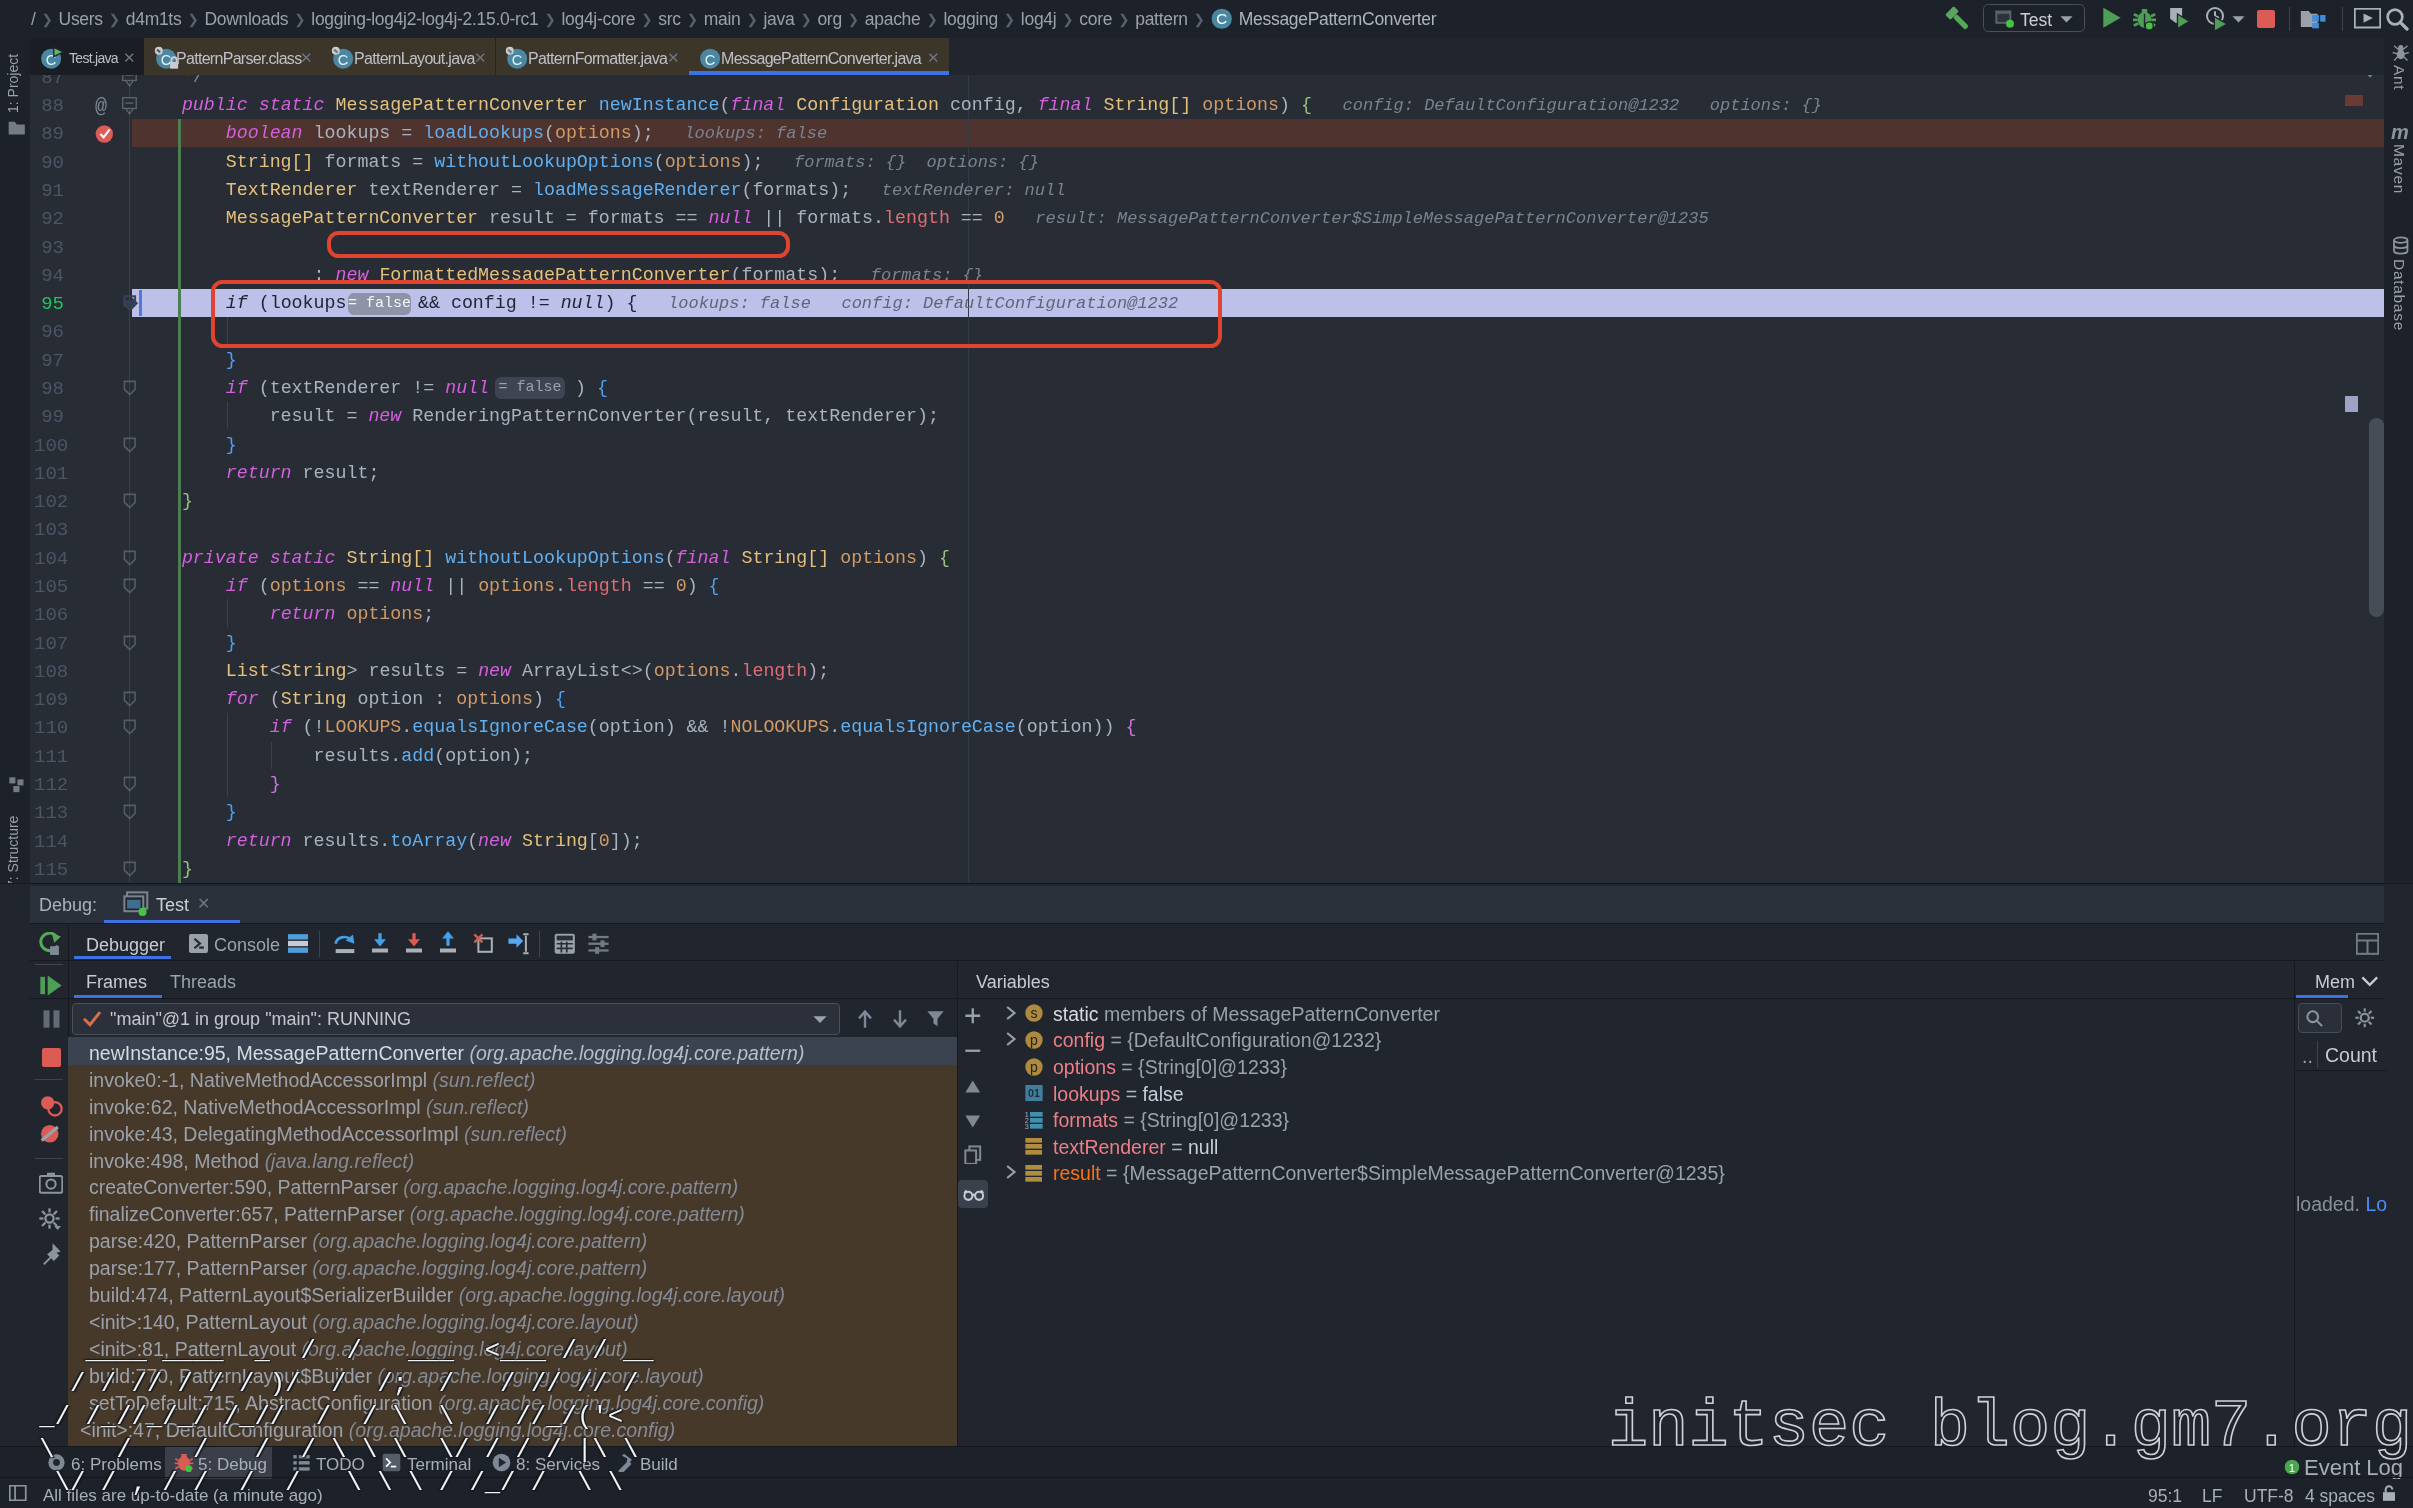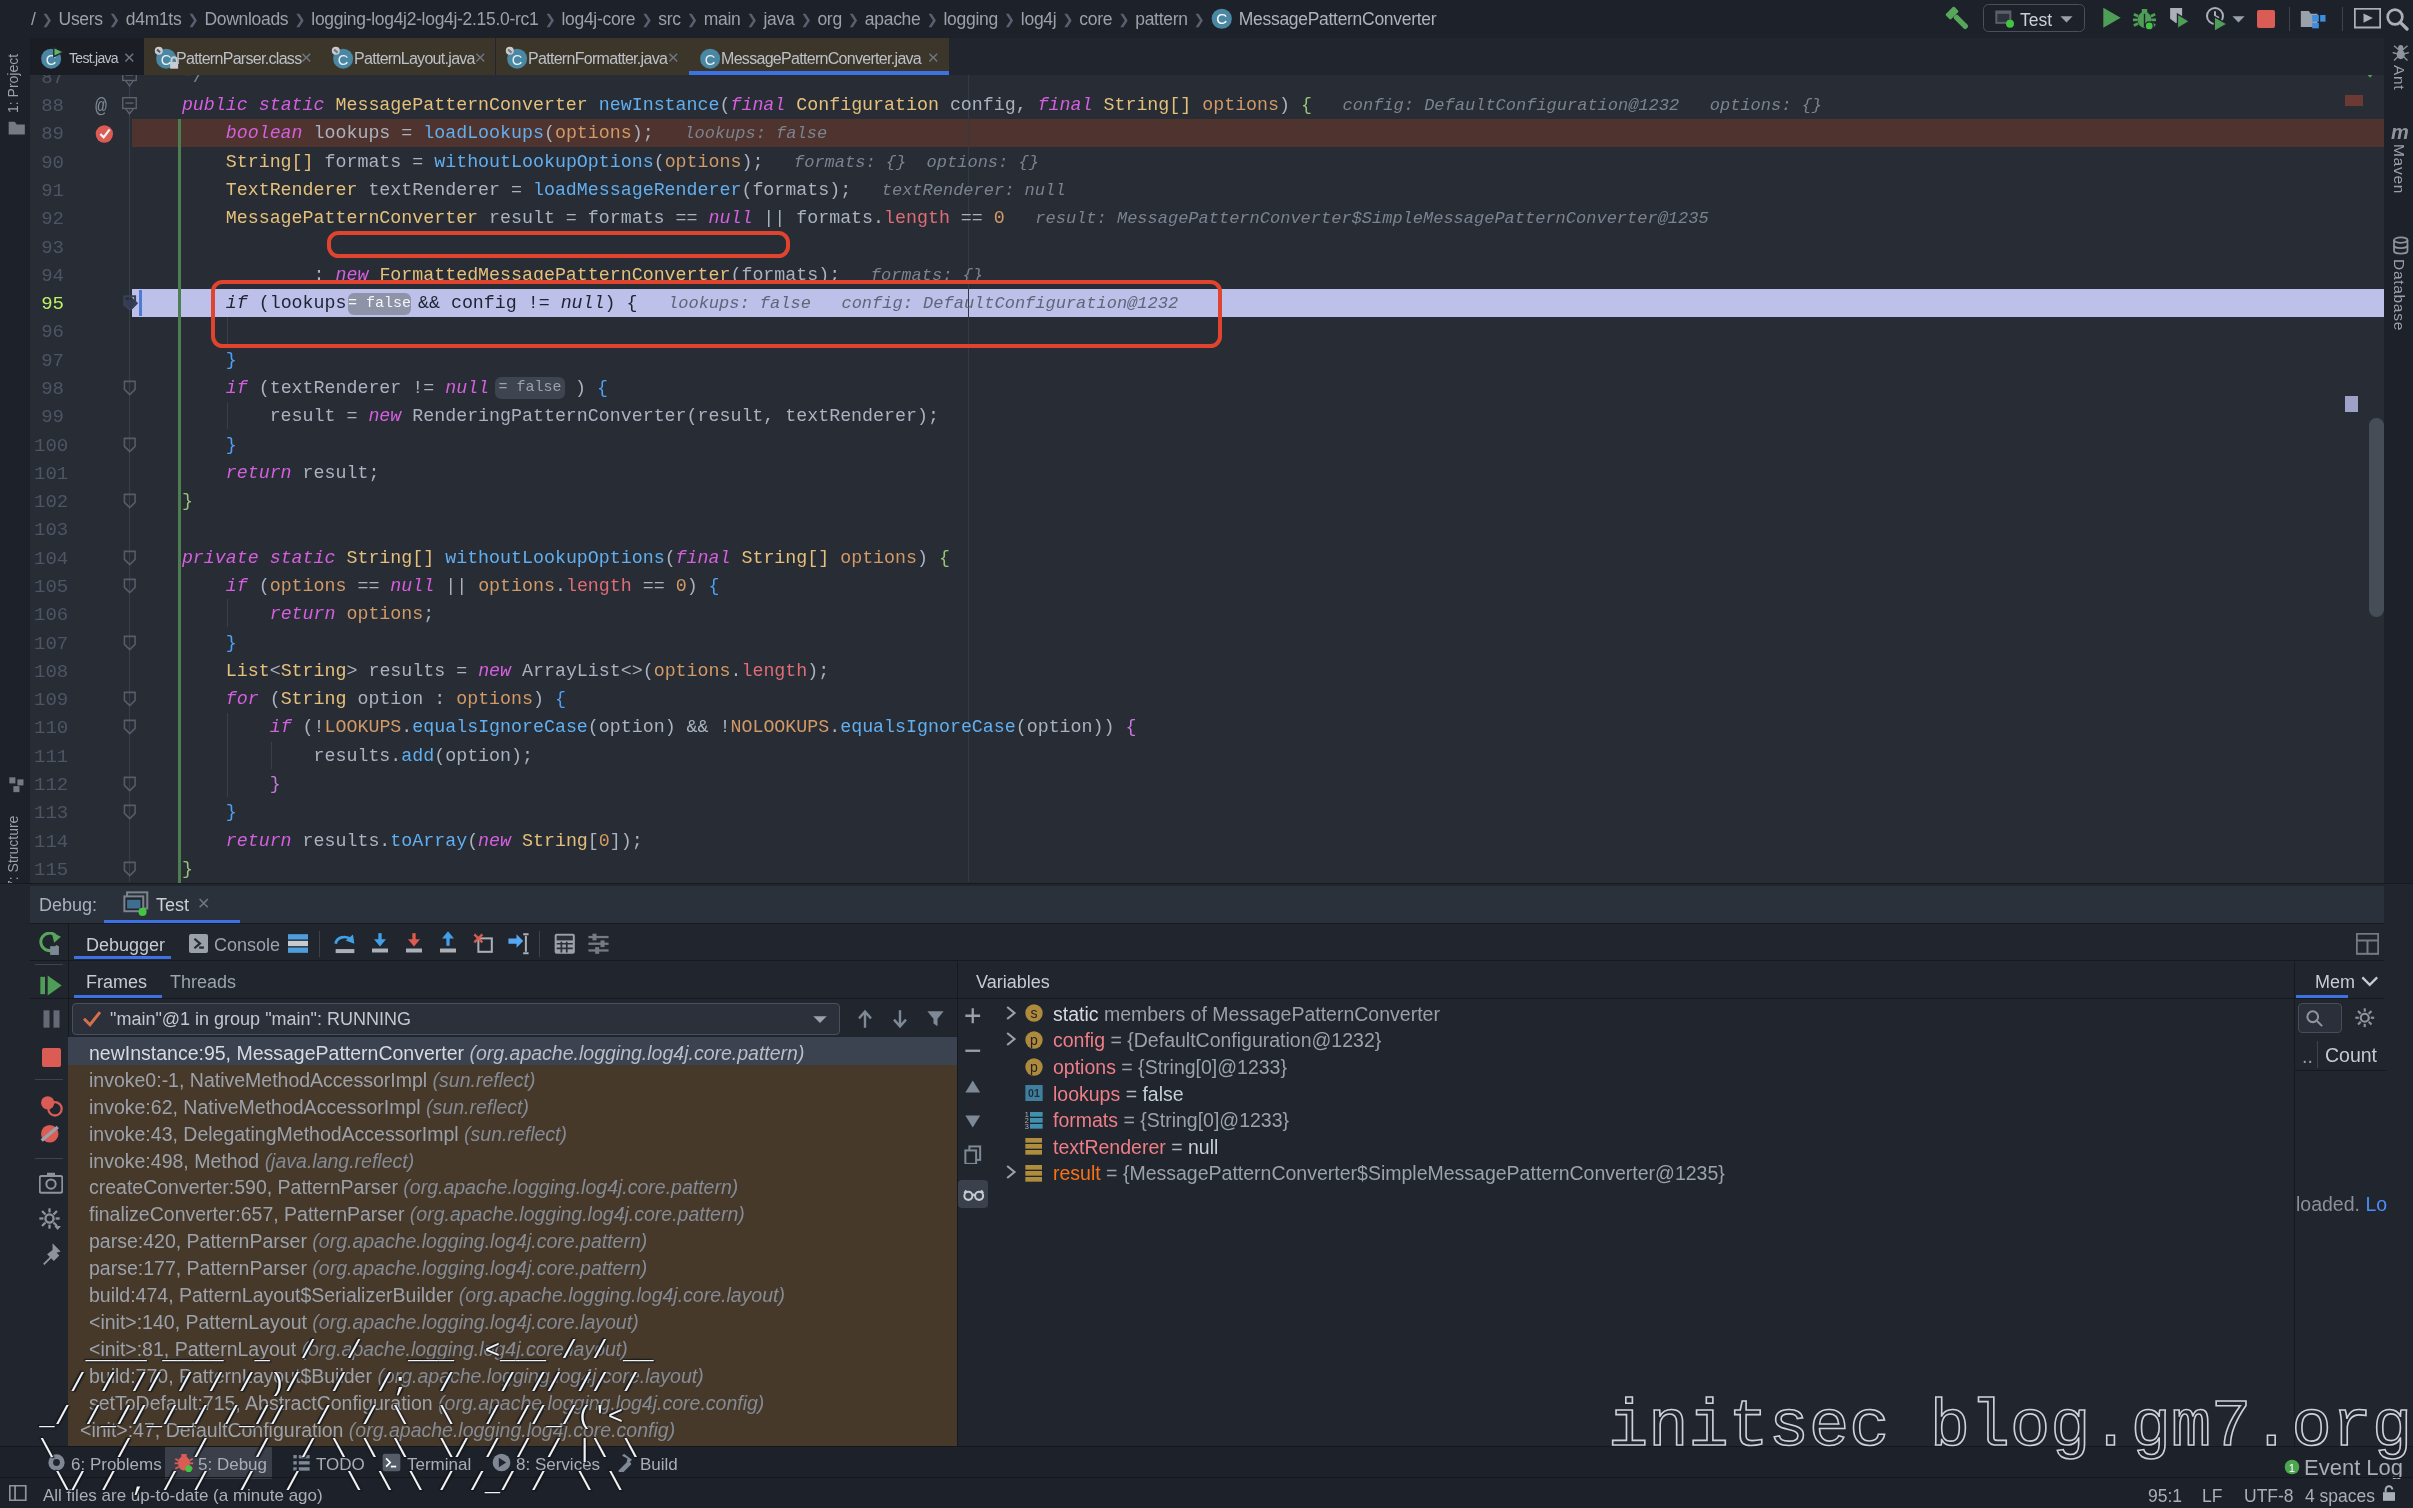--- a/index.html
+++ b/index.html
@@ -227,21 +227,21 @@
 <div class="abs" style="left:241px;top:667px;width:1.3px;height:27px;background:#3a4049;"></div>
 <div class="abs" style="left:109px;top:215px;width:2.7px;height:25.6px;background:#4d79d8;"></div>
 <div class="abs mono" style="left:4px;top:-8px;color:#4d5565;font-size:19px;white-space:pre;width:30px;text-align:right;">87</div>
 <div class="abs mono" style="left:4px;top:20px;color:#4d5565;font-size:19px;white-space:pre;width:30px;text-align:right;">88</div>
 <div class="abs mono" style="left:4px;top:48px;color:#4d5565;font-size:19px;white-space:pre;width:30px;text-align:right;">89</div>
 <div class="abs mono" style="left:4px;top:77px;color:#4d5565;font-size:19px;white-space:pre;width:30px;text-align:right;">90</div>
 <div class="abs mono" style="left:4px;top:105px;color:#4d5565;font-size:19px;white-space:pre;width:30px;text-align:right;">91</div>
 <div class="abs mono" style="left:4px;top:133px;color:#4d5565;font-size:19px;white-space:pre;width:30px;text-align:right;">92</div>
 <div class="abs mono" style="left:4px;top:162px;color:#4d5565;font-size:19px;white-space:pre;width:30px;text-align:right;">93</div>
 <div class="abs mono" style="left:4px;top:190px;color:#4d5565;font-size:19px;white-space:pre;width:30px;text-align:right;">94</div>
-<div class="abs mono" style="left:4px;top:218px;color:#bef264;font-size:19px;white-space:pre;width:30px;text-align:right;">95</div>
+<div class="abs mono" style="left:4px;top:218px;color:#22c55e;font-size:19px;white-space:pre;width:30px;text-align:right;">95</div>
 <div class="abs mono" style="left:4px;top:246px;color:#4d5565;font-size:19px;white-space:pre;width:30px;text-align:right;">96</div>
 <div class="abs mono" style="left:4px;top:275px;color:#4d5565;font-size:19px;white-space:pre;width:30px;text-align:right;">97</div>
 <div class="abs mono" style="left:4px;top:303px;color:#4d5565;font-size:19px;white-space:pre;width:30px;text-align:right;">98</div>
 <div class="abs mono" style="left:4px;top:331px;color:#4d5565;font-size:19px;white-space:pre;width:30px;text-align:right;">99</div>
 <div class="abs mono" style="left:4px;top:360px;color:#4d5565;font-size:19px;white-space:pre;width:30px;text-align:right;">100</div>
 <div class="abs mono" style="left:4px;top:388px;color:#4d5565;font-size:19px;white-space:pre;width:30px;text-align:right;">101</div>
 <div class="abs mono" style="left:4px;top:416px;color:#4d5565;font-size:19px;white-space:pre;width:30px;text-align:right;">102</div>
 <div class="abs mono" style="left:4px;top:444px;color:#4d5565;font-size:19px;white-space:pre;width:30px;text-align:right;">103</div>
 <div class="abs mono" style="left:4px;top:473px;color:#4d5565;font-size:19px;white-space:pre;width:30px;text-align:right;">104</div>
 <div class="abs mono" style="left:4px;top:501px;color:#4d5565;font-size:19px;white-space:pre;width:30px;text-align:right;">105</div>

